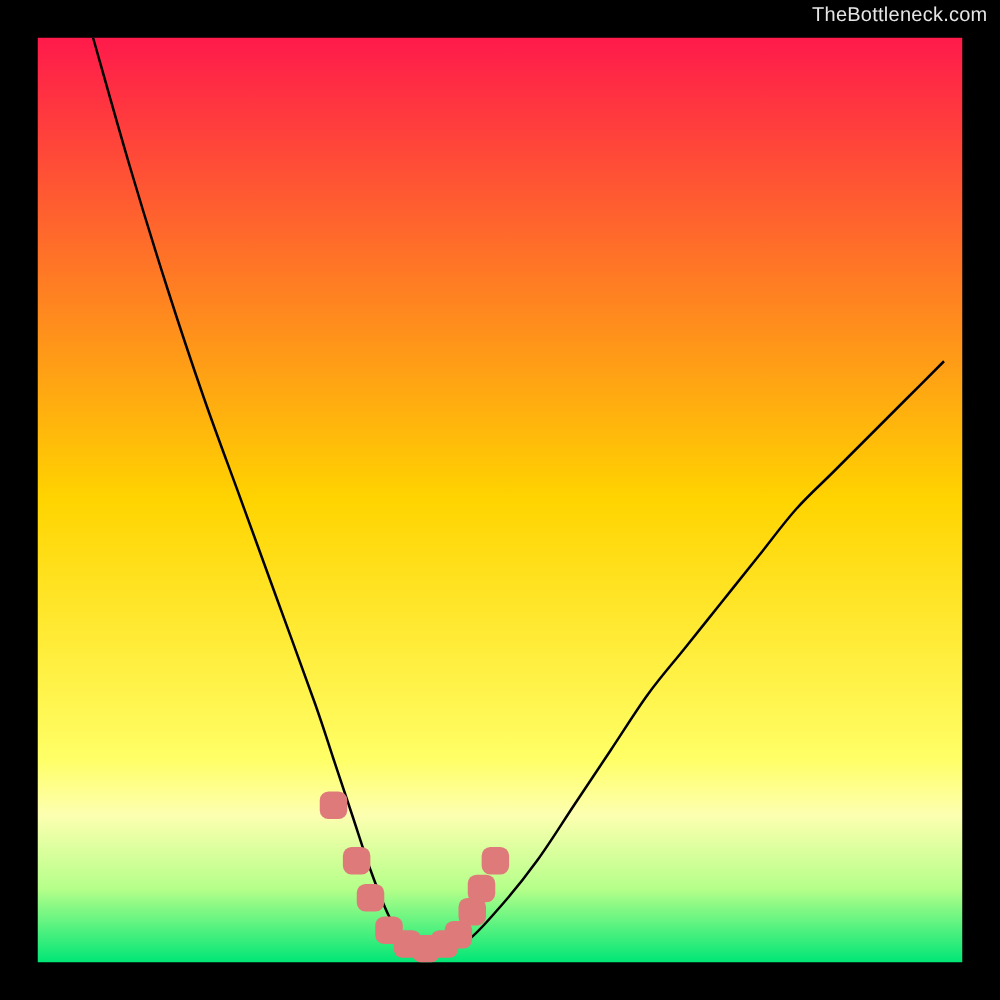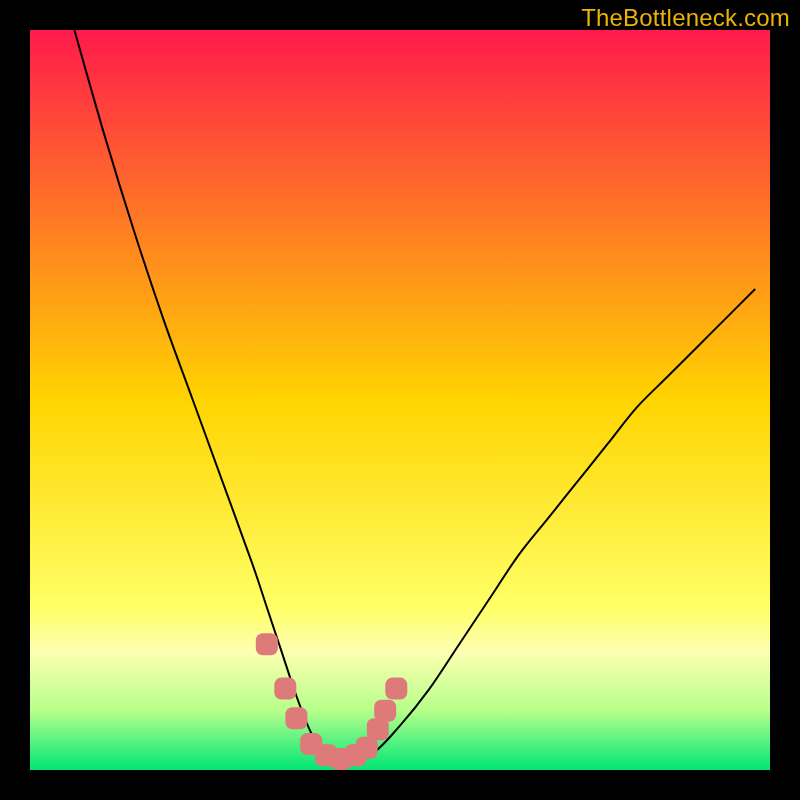--- a/index.html
+++ b/index.html
@@ -14,22 +14,22 @@
   .frame {
     position: relative;
     width: 800px;
     height: 800px;
     background: #000;
   }
   .attribution {
     position: absolute;
     top: 4px;
     right: 10px;
-    color: #eab308;
-    font-size: 24px;
+    color: #e5e5e5;
+    font-size: 16px;
     font-weight: 500;
     letter-spacing: 0.2px;
   }
   .plot {
     position: absolute;
     left: 30px;
     top: 30px;
     width: 740px;
     height: 740px;
   }

